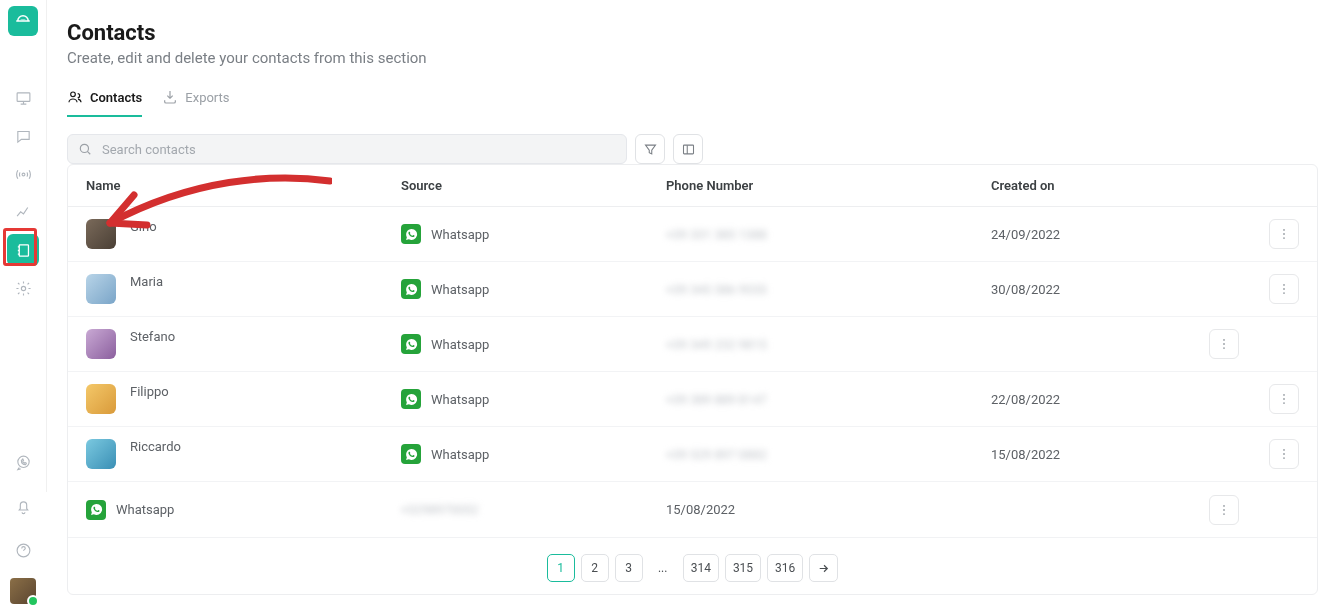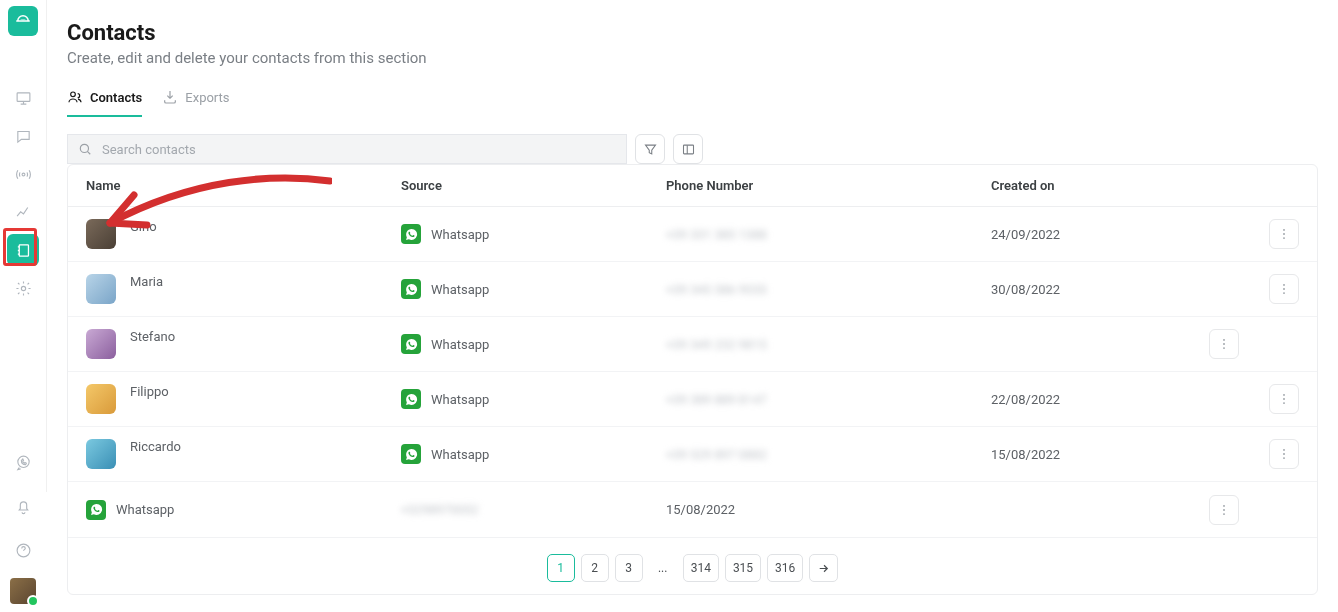--- a/index.html
+++ b/index.html
@@ -14,21 +14,21 @@
 .avatar-small::after{content:"";position:absolute;right:-3px;bottom:-3px;width:8px;height:8px;background:#22c55e;border-radius:50%;border:2px solid #fff}
 .main{margin-left:46px;padding:20px 0 0 20px;height:492px;border-left:1px solid #f0f0f0}
 .page-title{font-size:22px;font-weight:700;color:#1a1a1a}
 .page-sub{font-size:15px;color:#7a7f85;margin-top:4px}
 .tabs{display:flex;gap:20px;margin-top:22px;border-bottom:1px solid transparent}
 .tab{display:flex;align-items:center;gap:7px;padding-bottom:10px;font-size:13px;color:#9ba0a6;cursor:pointer;border-bottom:2px solid transparent}
 .tab.active{color:#1a1a1a;font-weight:600;border-bottom-color:#1abc9c}
 .tab svg{width:16px;height:16px}
 .toolbar{display:flex;gap:8px;margin-top:16px;align-items:center;margin-right:20px}
 .search-wrap{flex:0 0 560px;position:relative}
-.search-wrap input{width:100%;height:30px;background:#f3f4f5;border:1px solid #e5e7eb;border-radius:0;padding:0 12px 0 34px;font-size:13px;color:#333}
+.search-wrap input{width:100%;height:30px;background:#f3f4f5;border:1px solid #e5e7eb;border-radius:6px;padding:0 12px 0 34px;font-size:13px;color:#333}
 .search-wrap input::placeholder{color:#a3a8ae}
 .search-wrap svg{position:absolute;left:11px;top:8px;width:14px;height:14px;color:#9ba0a6}
 .icon-btn{width:30px;height:30px;border:1px solid #e0e2e5;border-radius:6px;background:#fff;display:flex;align-items:center;justify-content:center;color:#7a7f85;cursor:pointer}
 .icon-btn svg{width:15px;height:15px}
 .table-wrap{border:1px solid #edeef0;border-radius:6px;margin-right:20px}
 .thead,.trow{display:grid;grid-template-columns:315px 265px 325px 1fr 60px;align-items:center;padding:0 18px;font-size:13px}
 .thead{height:42px;color:#3c4043;font-weight:600;border-bottom:1px solid #edeef0}
 .trow{height:55px;border-bottom:1px solid #f2f3f5;color:#5d6166}
 .trow:last-child{border-bottom:none}
 .name-cell{display:flex;gap:14px}

